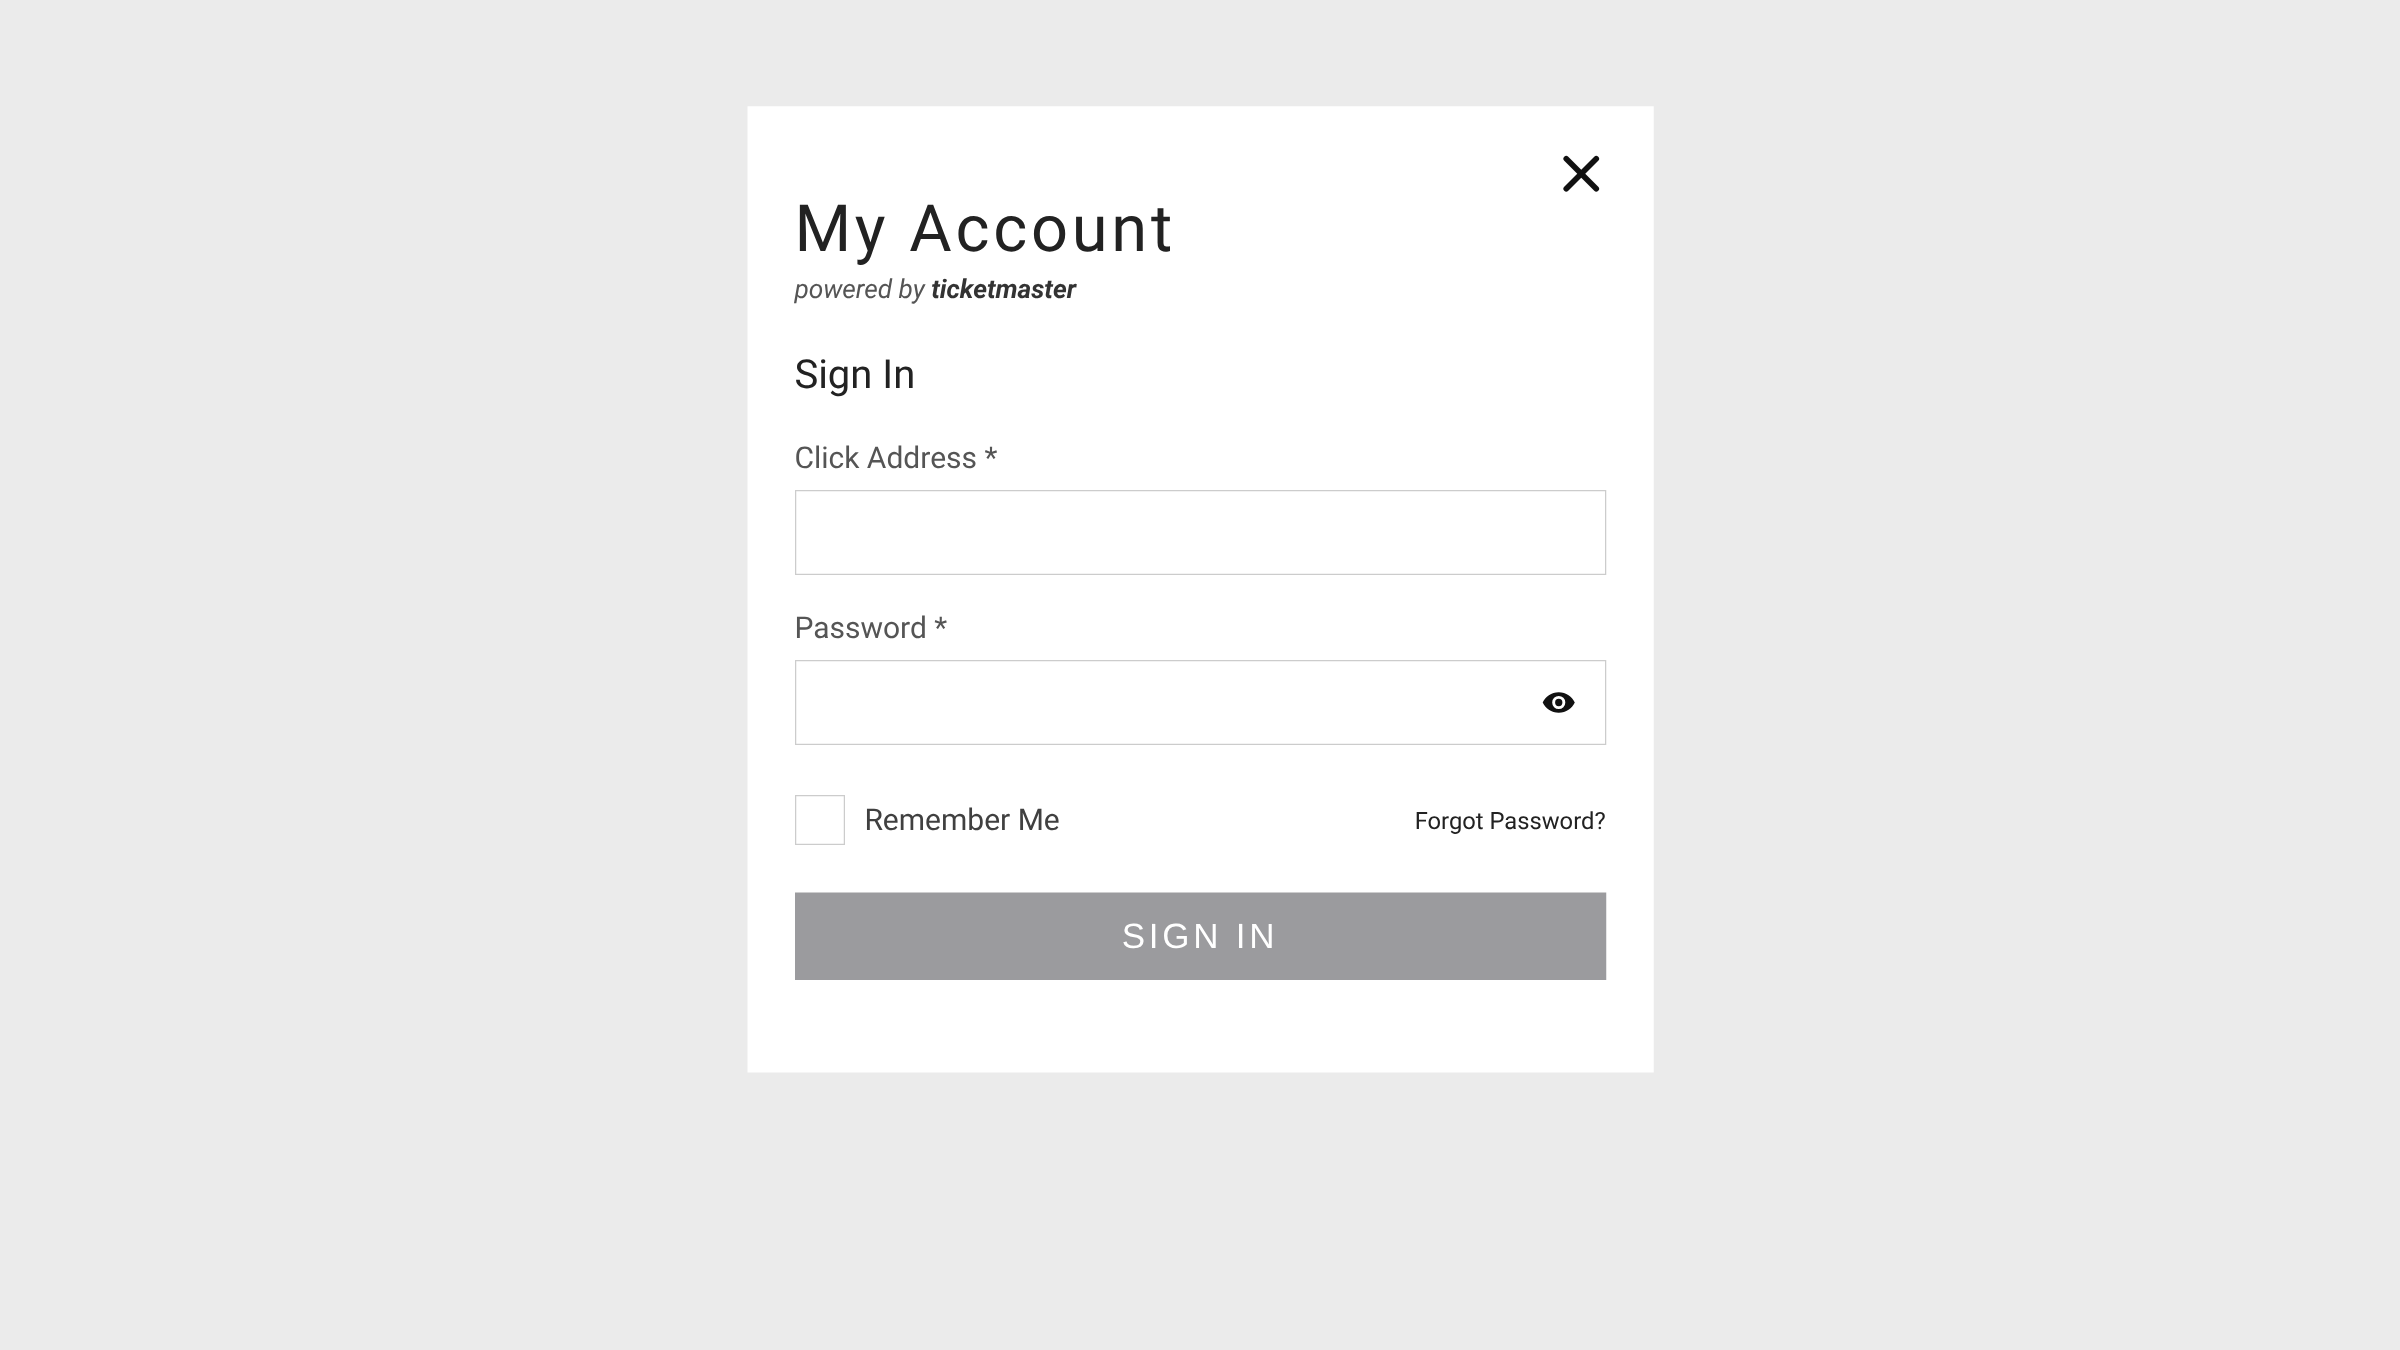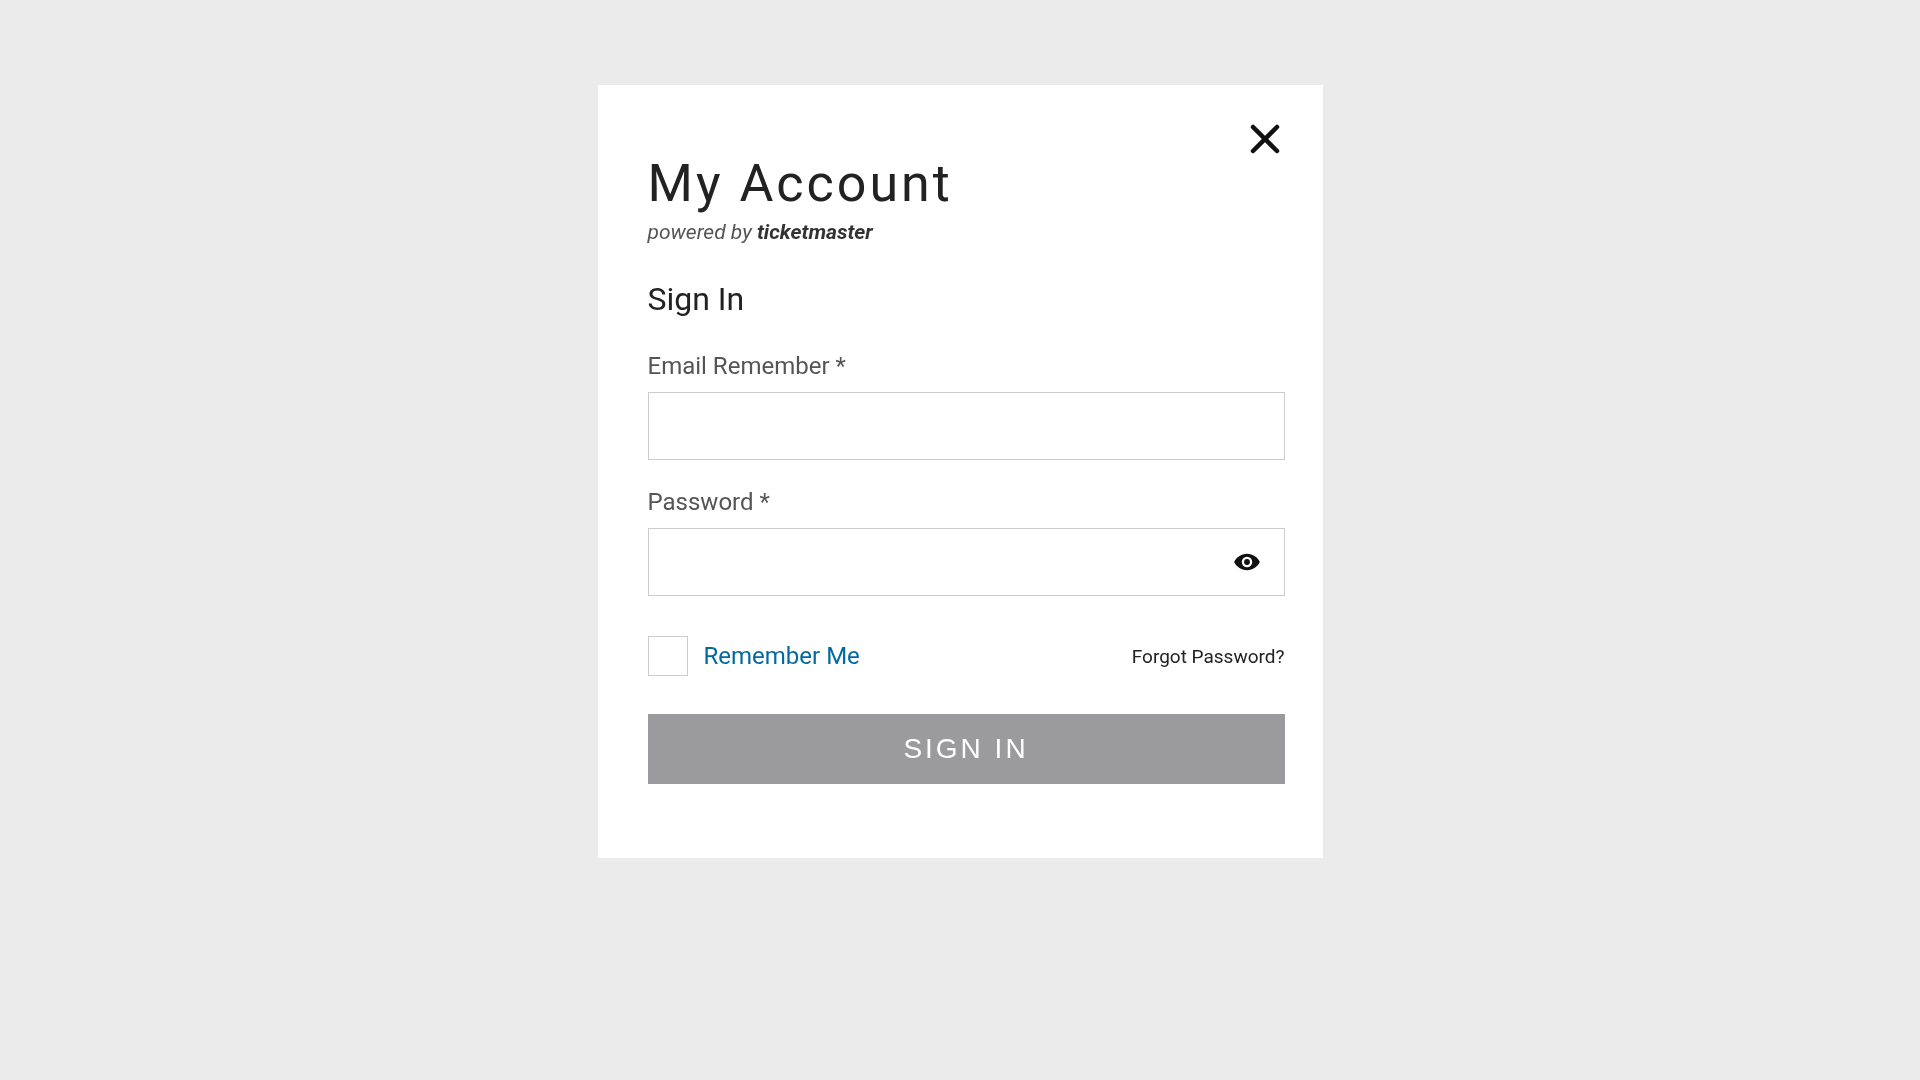--- a/index.html
+++ b/index.html
@@ -13,21 +13,21 @@
       width: 1920px;
       height: 1080px;
       display: flex;
       align-items: flex-start;
       justify-content: center;
       padding-top: 85px;
     }
     .modal {
       background: #fff;
       width: 725px;
-      padding: 40px 38px 38px 50px;
+      padding: 40px 38px 38px 38px;
       position: relative;
     }
     .close-btn {
       position: absolute;
       top: 28px;
       right: 32px;
       background: none;
       border: none;
       cursor: pointer;
       padding: 8px;
@@ -114,21 +114,21 @@
     }
     .checkbox {
       width: 40px;
       height: 40px;
       border: 1px solid #ccc;
       background: #fff;
       cursor: pointer;
     }
     .remember-label {
       font-size: 24px;
-      color: #0369a1;
+      color: #404040;
     }
     .forgot-link {
       font-size: 19px;
       color: #222;
       text-decoration: none;
       cursor: pointer;
     }
     .signin-btn {
       width: 100%;
       height: 70px;
@@ -168,21 +168,21 @@
 
   <h1 class="title">My Account</h1>
 
   <div class="powered">
     <span>powered by </span><span class="brand">ticketmaster</span>
   </div>
 
   <h2 class="subtitle">Sign In</h2>
 
   <div class="field-group">
-    <label class="field-label">Email Remember *</label>
+    <label class="field-label">Click Address *</label>
     <div class="input-wrap">
       <input type="text" class="text-input" value="" style="">
     </div>
   </div>
 
   <div class="field-group">
     <label class="field-label">Password *</label>
     <div class="input-wrap">
       <input type="password" class="text-input password" value="" style="">
       <button class="eye-btn">

